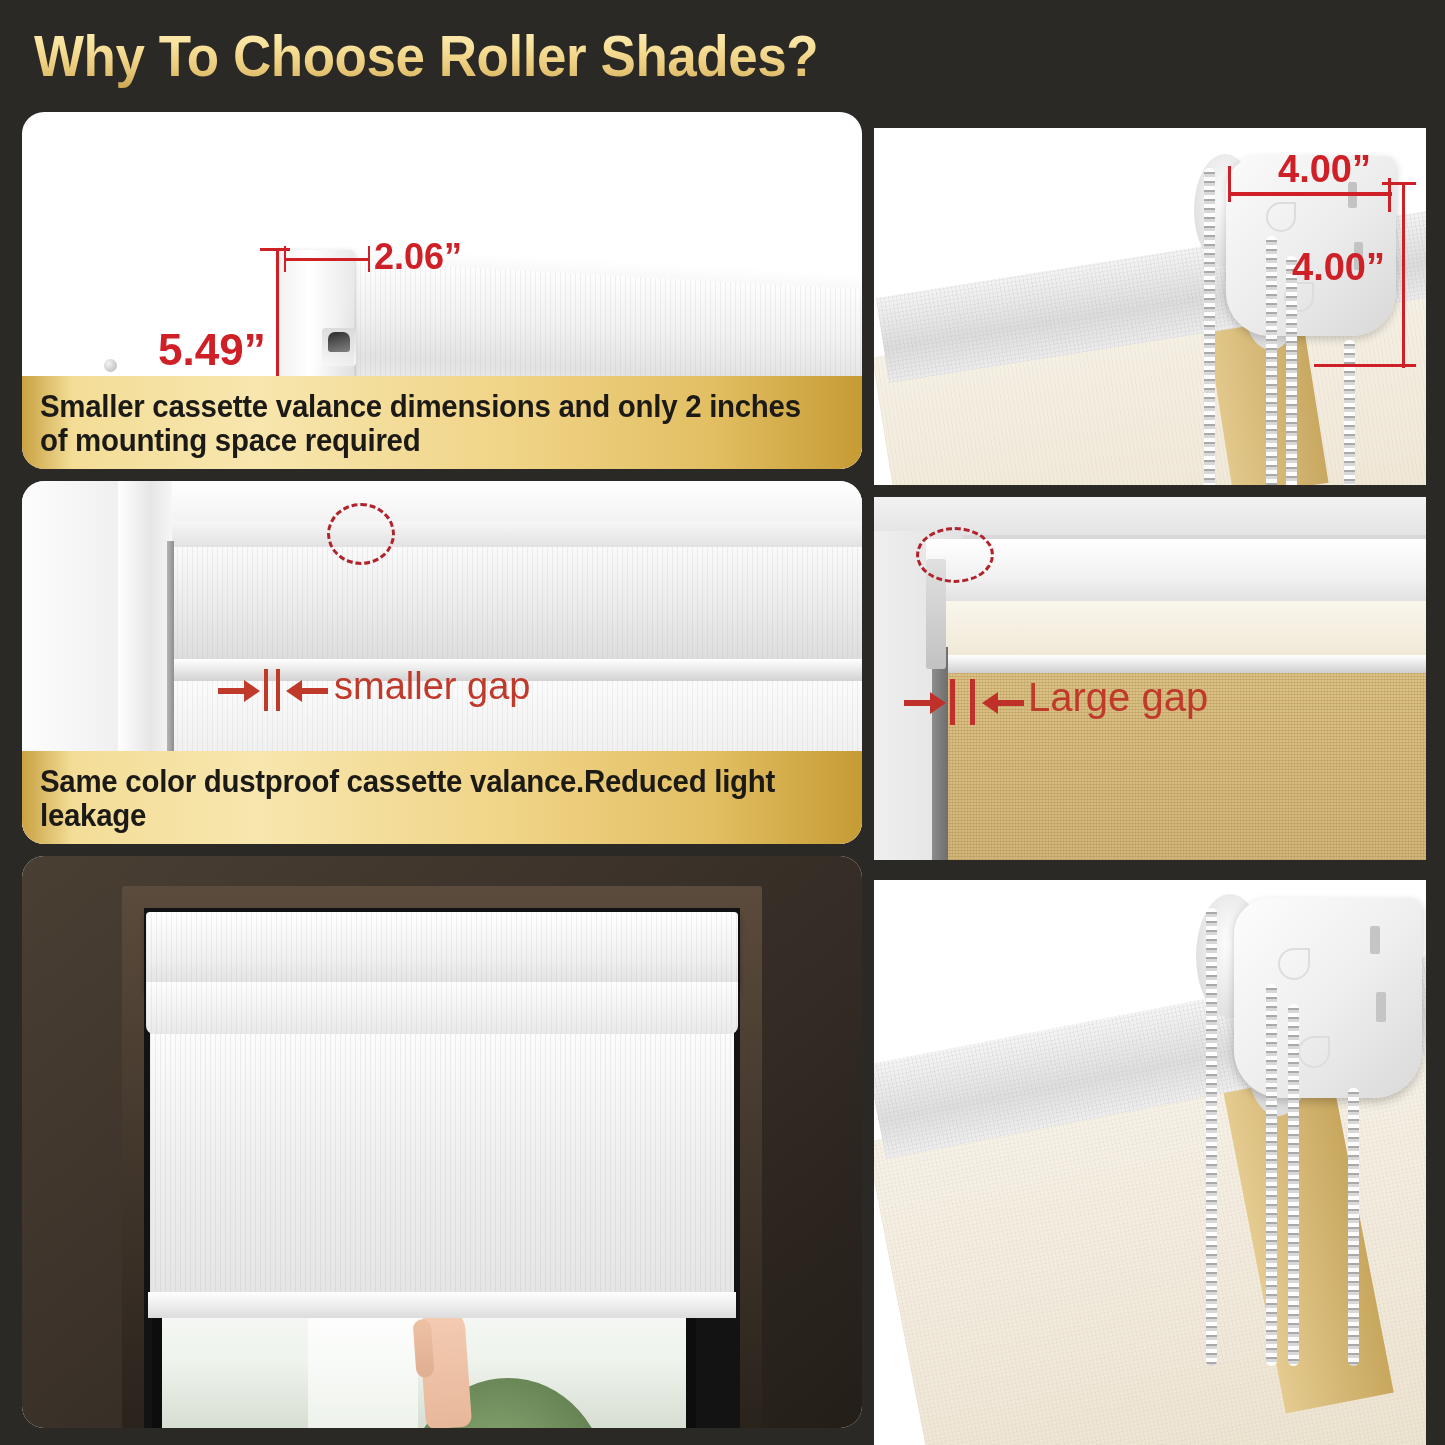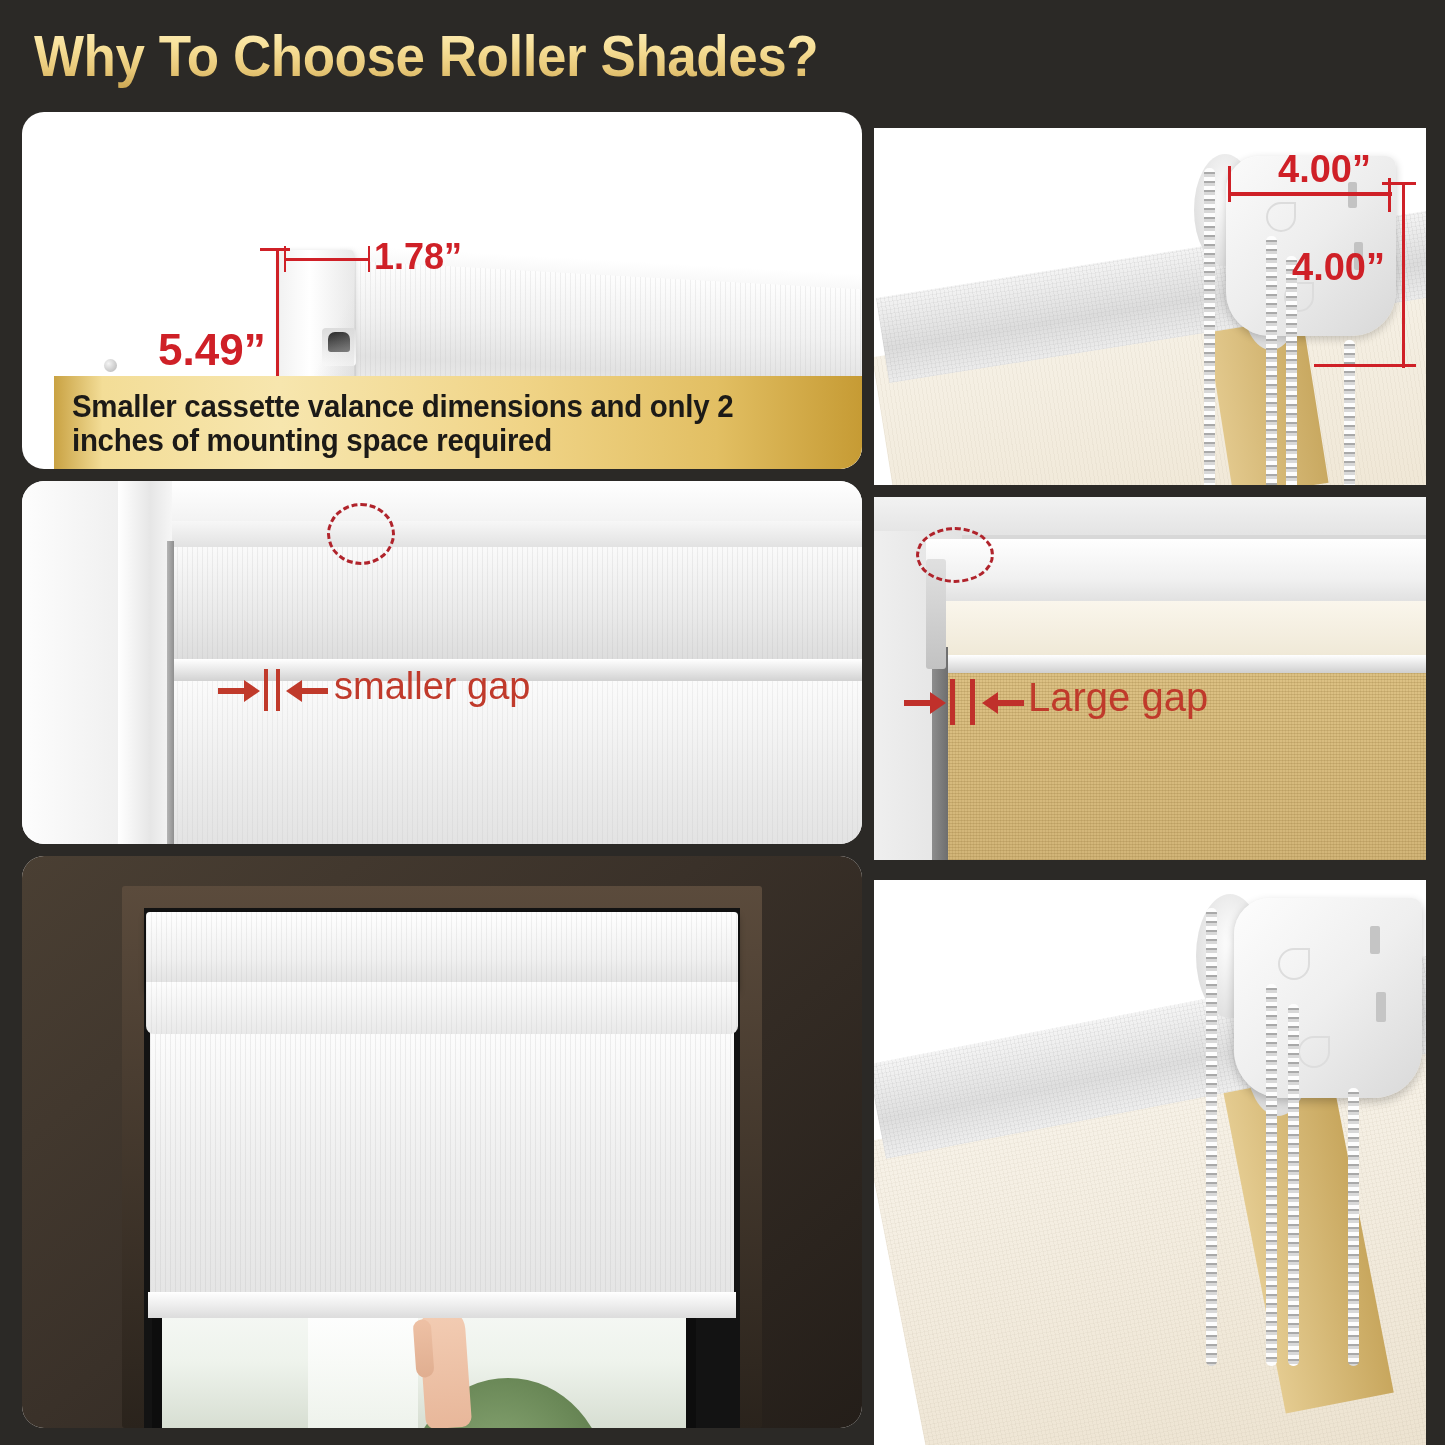--- a/index.html
+++ b/index.html
@@ -44,21 +44,20 @@
 
   
   .cap{
     position:absolute;left:0;right:0;bottom:0;
     box-sizing:border-box;
     display:flex;align-items:flex-start;
   }
   .cap-gold{
     background:linear-gradient(to right,#c9a243 0%,#f3dd97 6%,#f7e6ae 28%,#f0d487 58%,#e2bf63 82%,#c69b34 100%);
     padding:14px 18px 12px 18px;
-    margin-left:32px;
   }
   .cap-gold .cap-txt{
     color:#1c1a17;font-weight:bold;font-size:31px;line-height:1.08;
     letter-spacing:-0.3px;
     transform:scaleX(0.95);transform-origin:left top;
   }
   .cap-grey{
     background:#9a9a9a;
     padding:10px 12px 10px 14px;
   }
@@ -397,21 +396,21 @@
               </div>
             <div class="v-knob">
                 <i></i>
               </div>
           </div>
           <div class="v-screw"></div>
 
           <div class="rline" style="left:262px;top:134px;width:2px;height:26px;"></div>
           <div class="rline" style="left:346px;top:134px;width:2px;height:26px;"></div>
           <div class="rline" style="left:262px;top:146px;width:86px;height:3px;"></div>
-          <div class="dim-txt" style="left:352px;top:124px;font-size:36px;">1.78”</div>
+          <div class="dim-txt" style="left:352px;top:124px;font-size:36px;">2.06”</div>
 
           <div class="rline" style="left:254px;top:136px;width:3px;height:202px;"></div>
           <div class="rline" style="left:238px;top:136px;width:30px;height:3px;"></div>
           <div class="rline" style="left:238px;top:335px;width:30px;height:3px;"></div>
           <div class="dim-txt" style="left:136px;top:213px;font-size:44px;">5.49”</div>
         </div>
         <div class="cap cap-gold">
           <div class="cap-txt">Smaller cassette valance dimensions and only 2 inches of mounting space required</div>
         </div>
       </div>
@@ -430,20 +429,23 @@
 
           <svg style="position:absolute;left:196px;top:196px;width:44px;height:28px;" viewBox="0 0 44 28">
             <path d="M0 11 h26 v-8 l16 11 -16 11 v-8 H0 z" fill="#c03a2b"></path>
           </svg>
           <div class="rline" style="left:242px;top:188px;width:4px;height:42px;background:#c03a2b;"></div>
           <div class="rline" style="left:254px;top:188px;width:4px;height:42px;background:#c03a2b;"></div>
           <svg style="position:absolute;left:262px;top:196px;width:44px;height:28px;" viewBox="0 0 44 28">
             <path d="M44 11 h-26 v-8 l-16 11 16 11 v-8 h26 z" fill="#c03a2b"></path>
           </svg>
           <div class="gap-txt" style="left:312px;top:184px;font-size:38px;">smaller gap</div>
+        </div>
+        <div class="cap cap-gold">
+          <div class="cap-txt">Same color dustproof cassette valance.Reduced light leakage</div>
         </div>
       </div>
 
       <div class="panel rounded p5">
         <div class="stage">
           <div class="p5-wall"></div>
           <div class="p5-frame"></div>
           <div class="p5-inner"></div>
           <div class="p5-glass">
 

